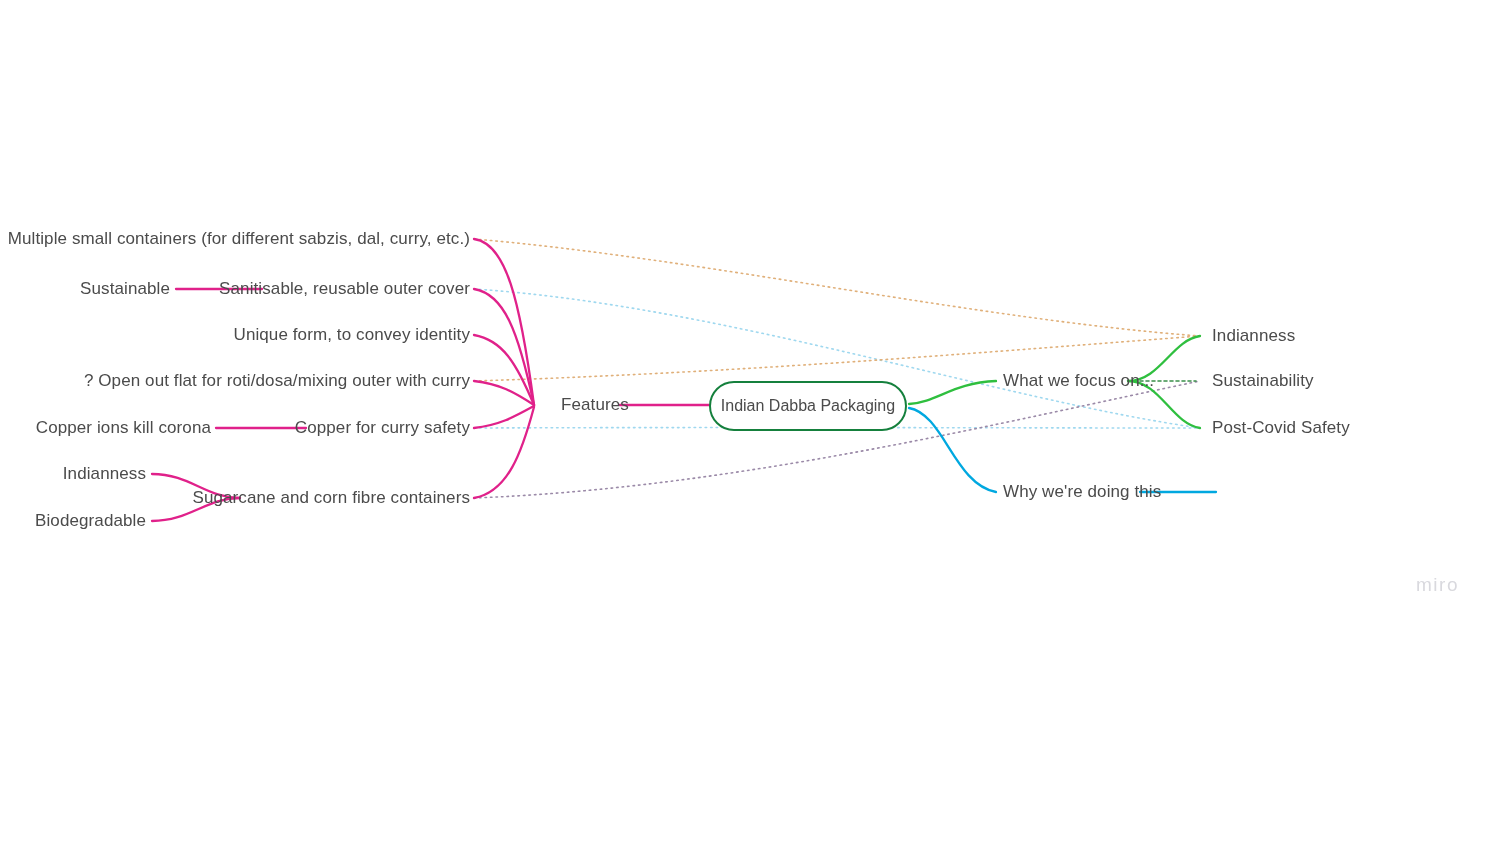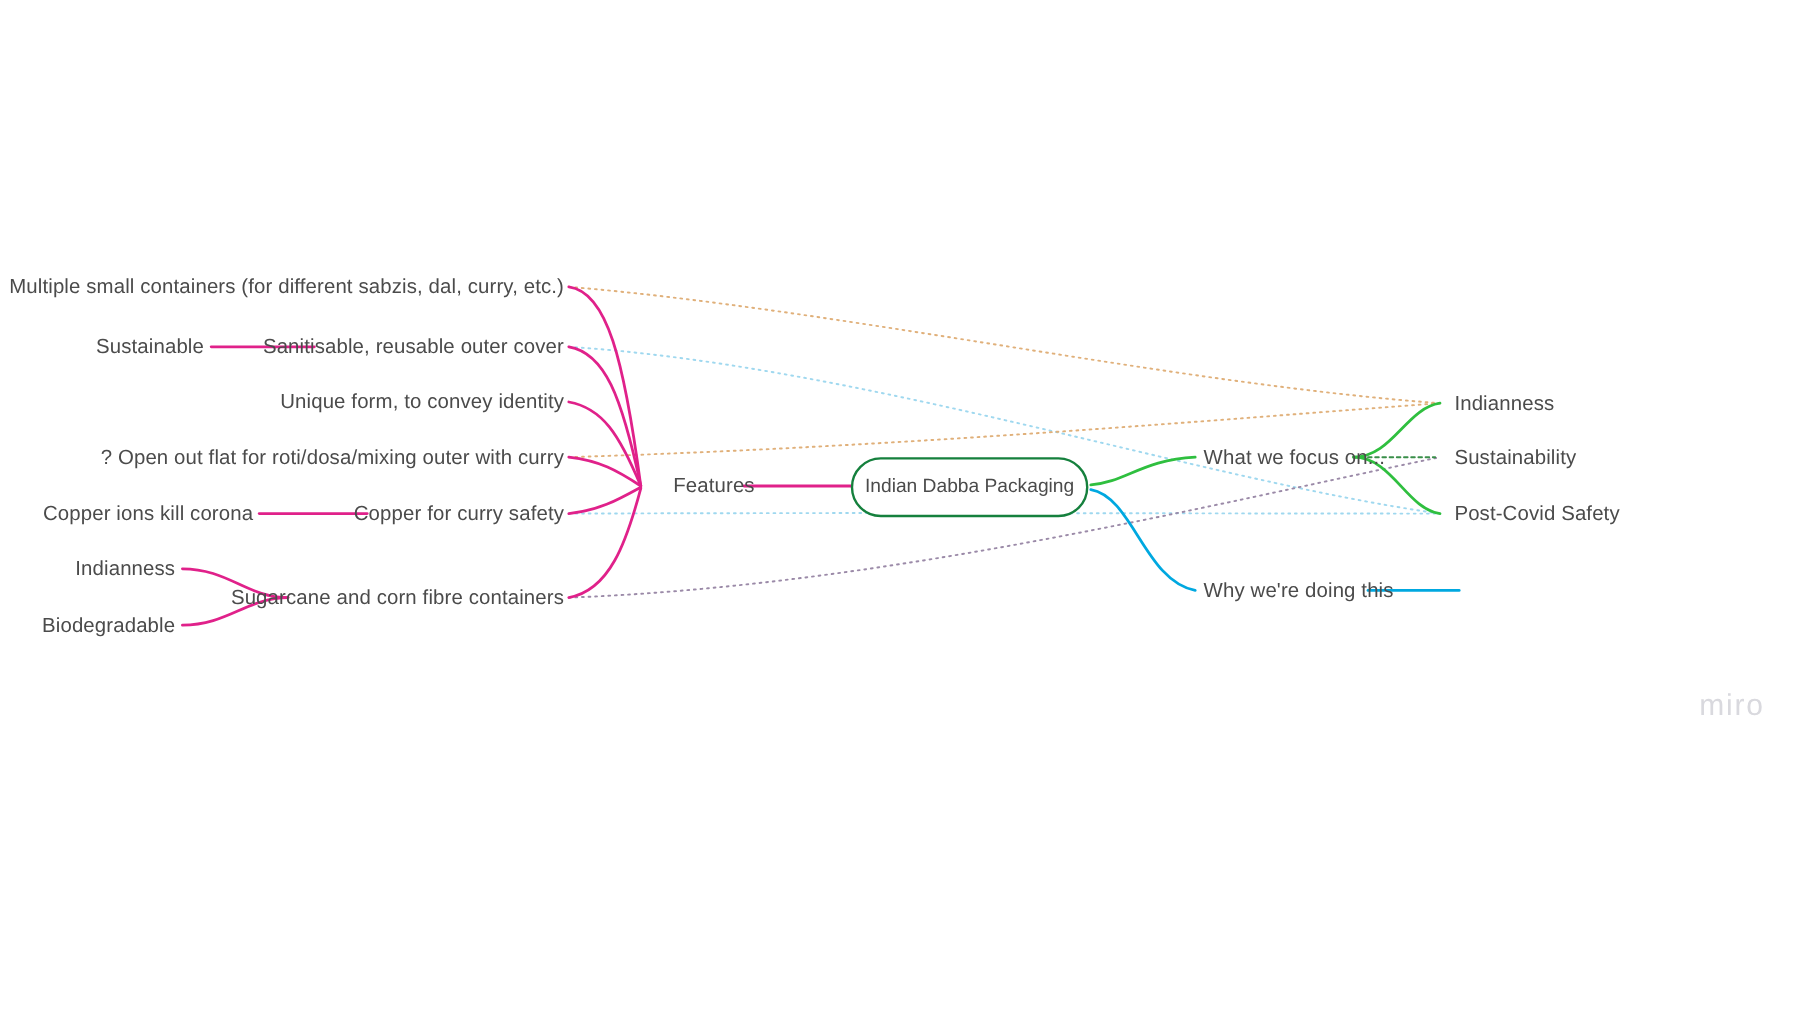--- a/index.html
+++ b/index.html
@@ -63,21 +63,21 @@
     font-family: "Liberation Sans", sans-serif;
     font-size: 16px;
     color: #4b4b4b;
     white-space: nowrap;
   }
   #watermark {
     position: absolute;
     left: 1416px;
     top: 574px;
     font-family: "Liberation Sans", sans-serif;
-    font-size: 25px;
+    font-size: 19px;
     color: #d9d9de;
     letter-spacing: 1.5px;
     user-select: none;
   }
 </style>
 </head>
 <body>
 
 <div id="canvas">
 

